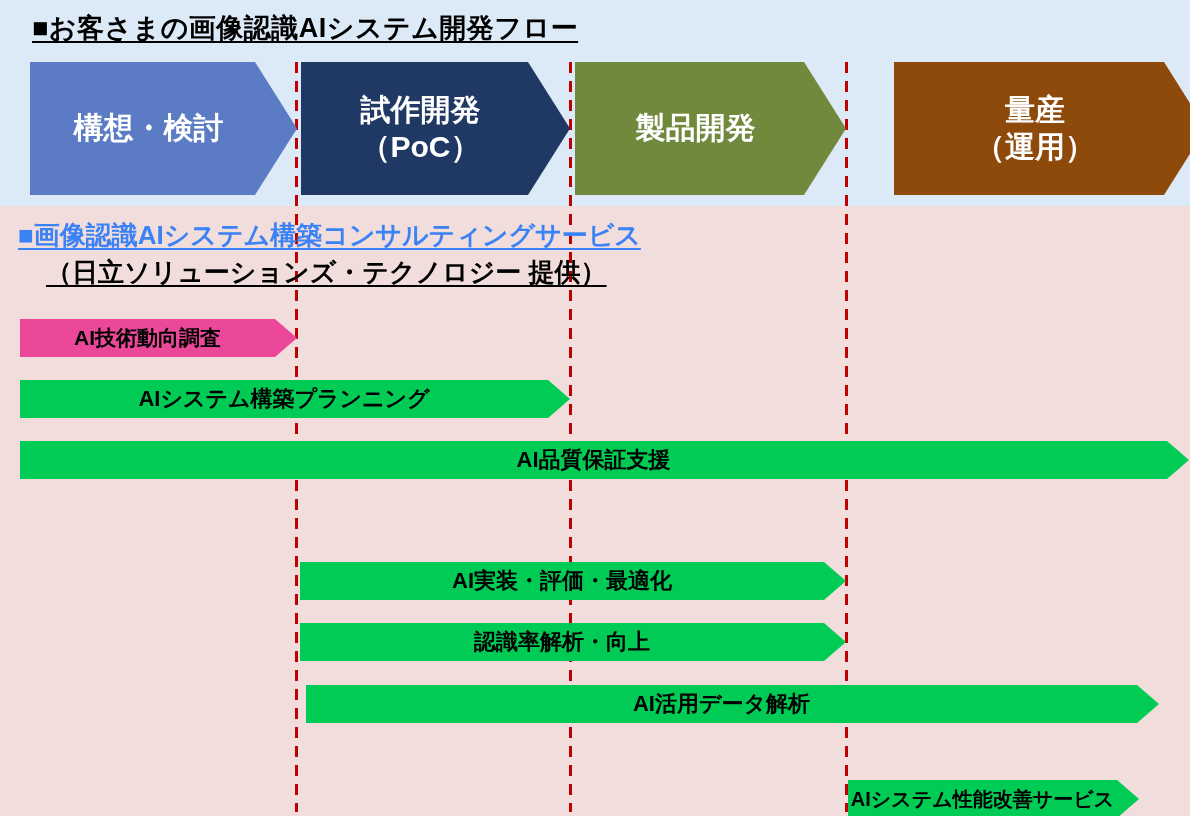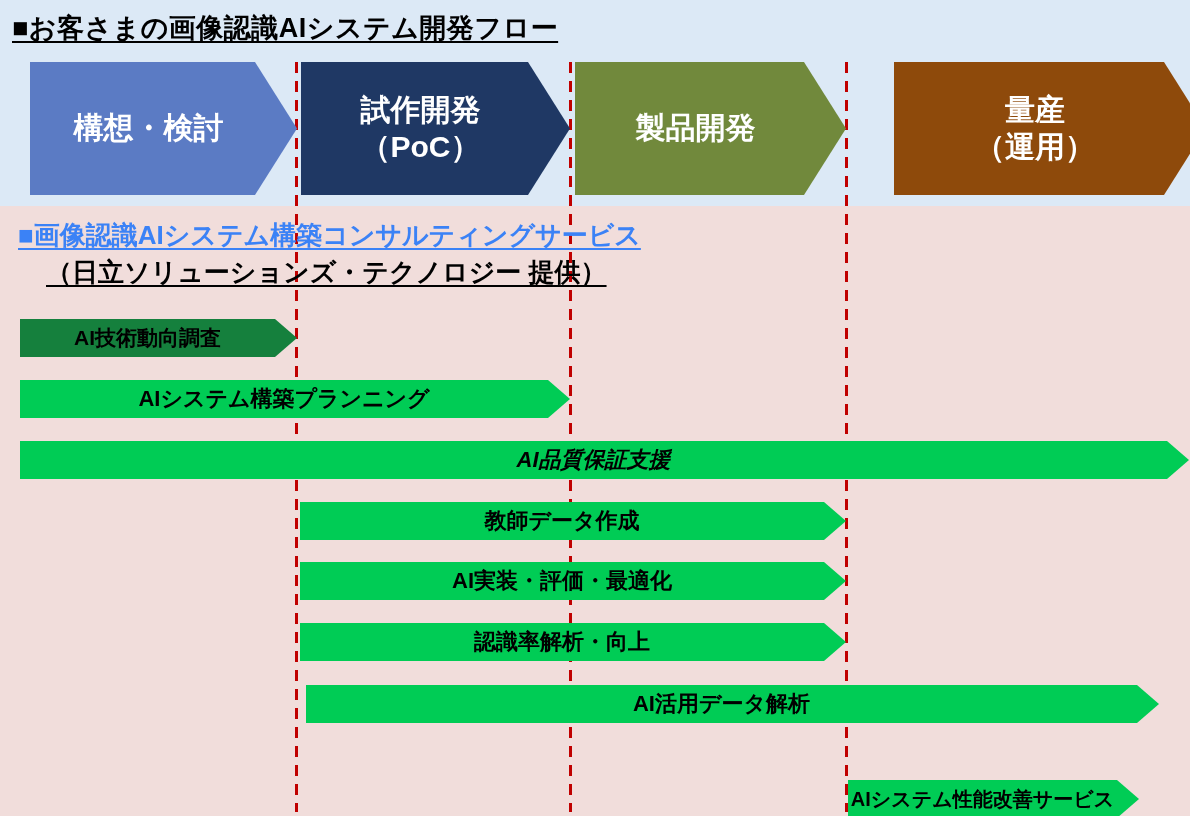--- a/index.html
+++ b/index.html
@@ -23,21 +23,21 @@
   }
   .bottom-section {
     position: absolute; left: 0; top: 206px;
     width: 1190px; height: 610px;
     background: #f1dddb;
     z-index: 0;
   }
 
   
   .flow-title {
-    position: absolute; left: 12px; top: 10px; z-index: 3;
+    position: absolute; left: 32px; top: 10px; z-index: 3;
     font-size: 27px; font-weight: bold; color: #000;
     text-decoration: underline;
     text-decoration-thickness: 2px;
     text-underline-offset: 4px;
     letter-spacing: 0.5px;
   }
   .services-title {
     position: absolute; left: 18px; top: 218px; z-index: 3;
     font-size: 26px; font-weight: bold; color: #3b82f6;
     text-decoration: underline;
@@ -121,31 +121,28 @@
     <span class="ln">（PoC）</span>
   </div>
   <div class="chevron c4" style="background: rgb(142, 74, 11); margin-left: 44px;">
     <span class="ln">量産</span>
     <span class="ln">（運用）</span>
   </div>
 
   <div class="services-title">■画像認識AIシステム構築コンサルティングサービス</div>
   <div class="services-subtitle">（日立ソリューションズ・テクノロジー 提供）</div>
 
-  <div class="bar b1" style="background: #15803d; justify-content: center;">
+  <div class="bar b1" style="background: #ec4899; justify-content: center;">
     <span>AI技術動向調査</span>
   </div>
   <div class="bar b2" style="background: rgb(0, 204, 85);">
     <span>AIシステム構築プランニング</span>
   </div>
-  <div class="bar b3" style="background: rgb(0, 204, 85); font-style: italic;">
+  <div class="bar b3" style="background: rgb(0, 204, 85);">
     <span>AI品質保証支援</span>
-  </div>
-  <div class="bar b4" style="background: rgb(0, 204, 85);">
-    <span>教師データ作成</span>
   </div>
   <div class="bar b5" style="background: rgb(0, 204, 85);">
     <span>AI実装・評価・最適化</span>
   </div>
   <div class="bar b6" style="background: rgb(0, 204, 85);">
     <span>認識率解析・向上</span>
   </div>
   <div class="bar b7" style="background: rgb(0, 204, 85);">
     <span>AI活用データ解析</span>
   </div>

